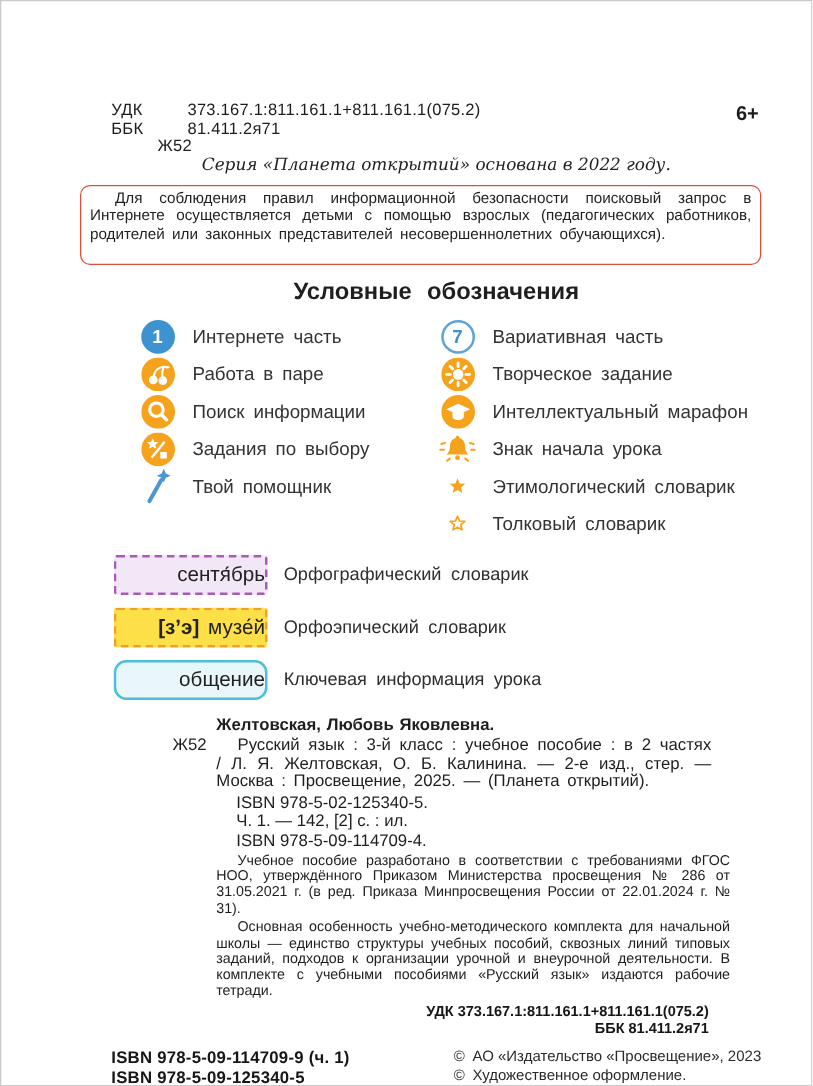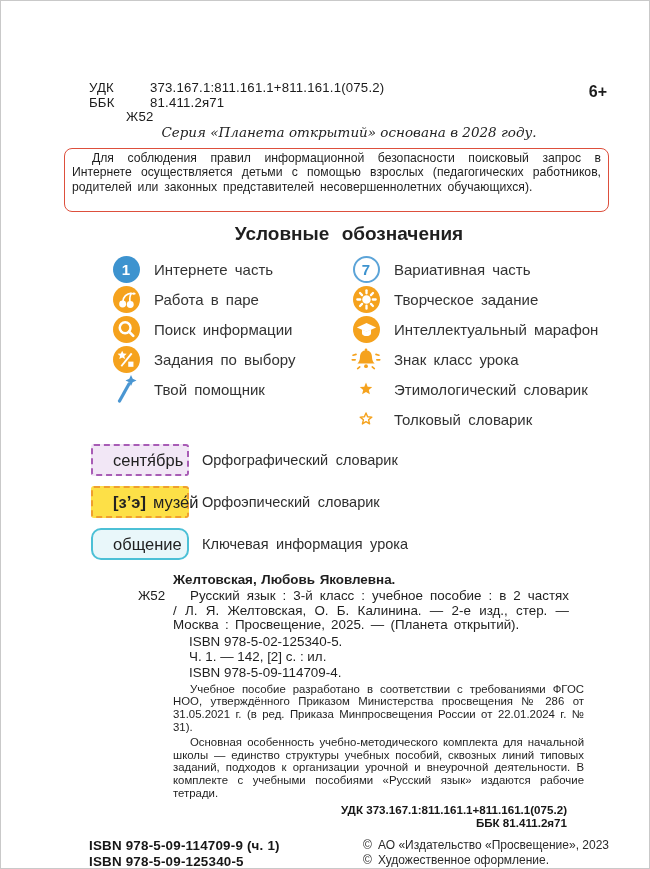--- a/index.html
+++ b/index.html
@@ -48,22 +48,22 @@
   .leg-ic{width:30px;display:flex;justify-content:center;align-items:center;margin-right:13px;flex:none;}
   .leg-lb{font-size:15px;color:#333;word-spacing:3px;white-space:nowrap;}
   .badge{width:27px;height:27px;border-radius:50%;display:flex;align-items:center;justify-content:center;
          font-weight:bold;font-size:15px;box-sizing:border-box;}
   .badge.b1{background:#3d93cf;color:#fff;}
   .badge.b7{background:#fff;border:2px solid #5ca4d8;color:#3d93cf;}
   
   .examples{margin-top:10px;}
   .ex-row{display:flex;align-items:center;margin-bottom:10px;}
   .word-box{
-    width:98px;height:32px;box-sizing:border-box;flex:none;
-    display:flex;align-items:center;justify-content:flex-start;gap:7px;
+    width:123px;height:32px;box-sizing:border-box;flex:none;
+    display:flex;align-items:center;justify-content:flex-end;gap:7px;
     font-size:16.5px;color:#222;margin-left:2px;padding-left:20px;
   }
   .word-box.purple{border:2.5px dashed #a85cb5;background:#f2e7f6;border-radius:3px;}
   .word-box.orange{border:2.5px dashed #f09f2e;background:#fde047;border-radius:3px;}
   .word-box.cyan{border:2.5px solid #4cc0d6;background:#e9f7fa;border-radius:10px;}
   .word-box .b{font-weight:bold;}
   .ex-lb{margin-left:13px;font-size:14.5px;color:#2e2e2e;word-spacing:3.5px;}
   
   .catalog{margin-top:13px;font-size:13.4px;line-height:14.8px;color:#1e1e1e;}
   .cat-author{font-weight:bold;margin-left:84px;word-spacing:1px;}
@@ -96,21 +96,21 @@
       <span>373.167.1:811.161.1+811.161.1(075.2)</span>
     </div>
     <div class="row">
       <span class="lbl">ББК</span>
       <span>81.411.2я71</span>
     </div>
     <div class="hang">Ж52</div>
   </div>
   <div class="age">6+</div>
 
-  <div class="series">Серия «Планета открытий» основана в 2028 году.</div>
+  <div class="series">Серия «Планета открытий» основана в 2022 году.</div>
 
   <div class="notice">
     <p>Для соблюдения правил информационной безопасности поисковый запрос в Интернете осуществляется детьми с помощью взрослых (педагогических работников, родителей или законных представителей несовершеннолетних обучающихся).</p>
   </div>
 
   <div class="legend-title">Условные обозначения</div>
 
   <div class="legend">
     <div class="leg-col left">
 
@@ -218,21 +218,21 @@
             <g stroke="#f5a21d" stroke-width="2" stroke-linecap="round">
               <line x1="2.5" y1="10.5" x2="6" y2="9.5"></line>
                 <line x1="1.5" y1="16" x2="5" y2="16"></line>
               <line x1="33.5" y1="10.5" x2="30" y2="9.5"></line>
                 <line x1="34.5" y1="16" x2="31" y2="16"></line>
               <line x1="8" y1="26.5" x2="10.5" y2="24.5"></line>
                 <line x1="28" y1="26.5" x2="25.5" y2="24.5"></line>
             </g>
           </svg>
         </span>
-        <span class="leg-lb">Знак класс урока</span>
+        <span class="leg-lb">Знак начала урока</span>
       </div>
 
       <div class="leg-row">
         <span class="leg-ic">
           <svg width="14" height="14" viewBox="0 0 14 14">
             <polygon points="7,0.5 8.7,4.7 13.2,5 9.8,7.9 10.9,12.3 7,9.9 3.1,12.3 4.2,7.9 0.8,5 5.3,4.7" fill="#f5a21d"></polygon>
           </svg>
         </span>
         <span class="leg-lb">Этимологический словарик</span>
       </div>

